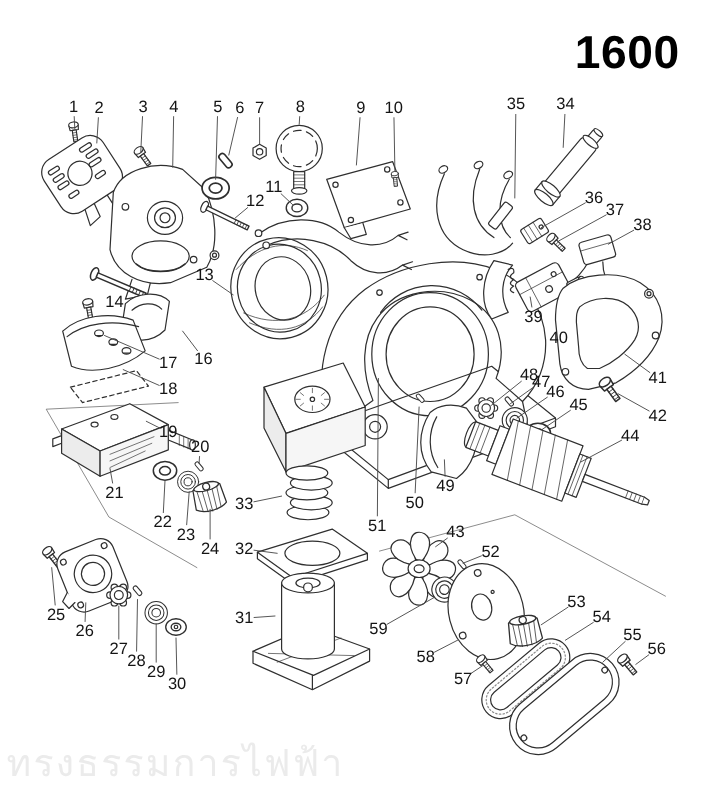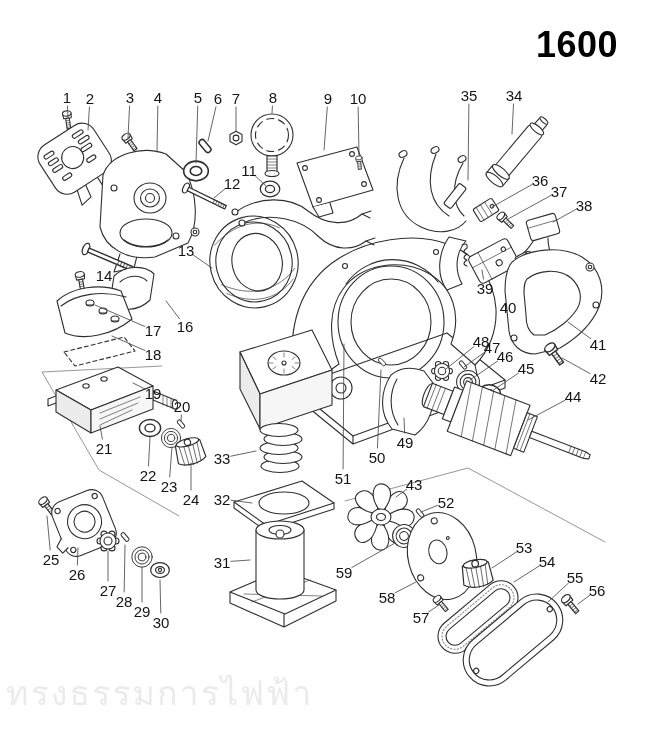--- a/index.html
+++ b/index.html
@@ -1,18 +1,18 @@
 <!DOCTYPE html>
 <html><head>
 <meta charset="utf-8">
 <style>
   html,body{margin:0;padding:0;background:#fff;}
   .page{position:relative;width:650px;height:734px;background:#ffffff;overflow:hidden;
         font-family:"Liberation Sans",sans-serif;}
-  .model-title{position:absolute;top:24px;right:32px;font-size:36px;font-weight:bold;
+  .model-title{position:absolute;top:24px;right:32px;font-size:42px;font-weight:bold;
         color:#000;letter-spacing:0.5px;}
   .watermark{position:absolute;left:6px;top:666px;font-size:34px;color:#ebebeb;
         letter-spacing:2px;white-space:nowrap;user-select:none;}
   svg{position:absolute;left:0;top:0;}
   svg .ln, svg path, svg rect, svg ellipse, svg circle, svg polyline, svg polygon, svg line{
         stroke:#2f2f2f;stroke-width:1.1;fill:none;stroke-linecap:round;stroke-linejoin:round;}
   svg .f{fill:#ffffff;}
   svg .g{fill:#ececec;}
   svg .g2{fill:#f6f6f6;}
   svg .thin{stroke-width:0.7;stroke:#6a6a6a;}

